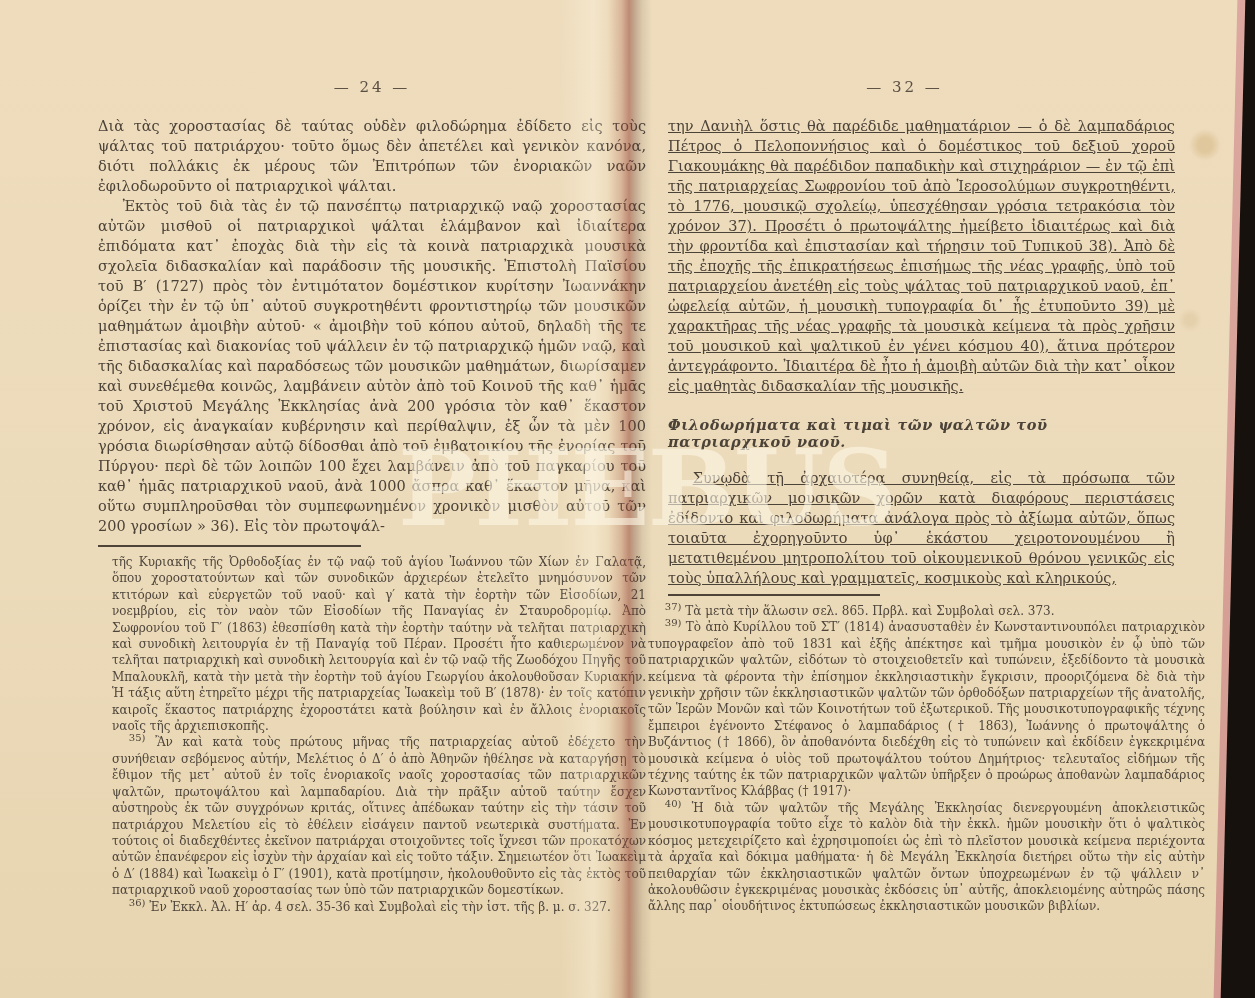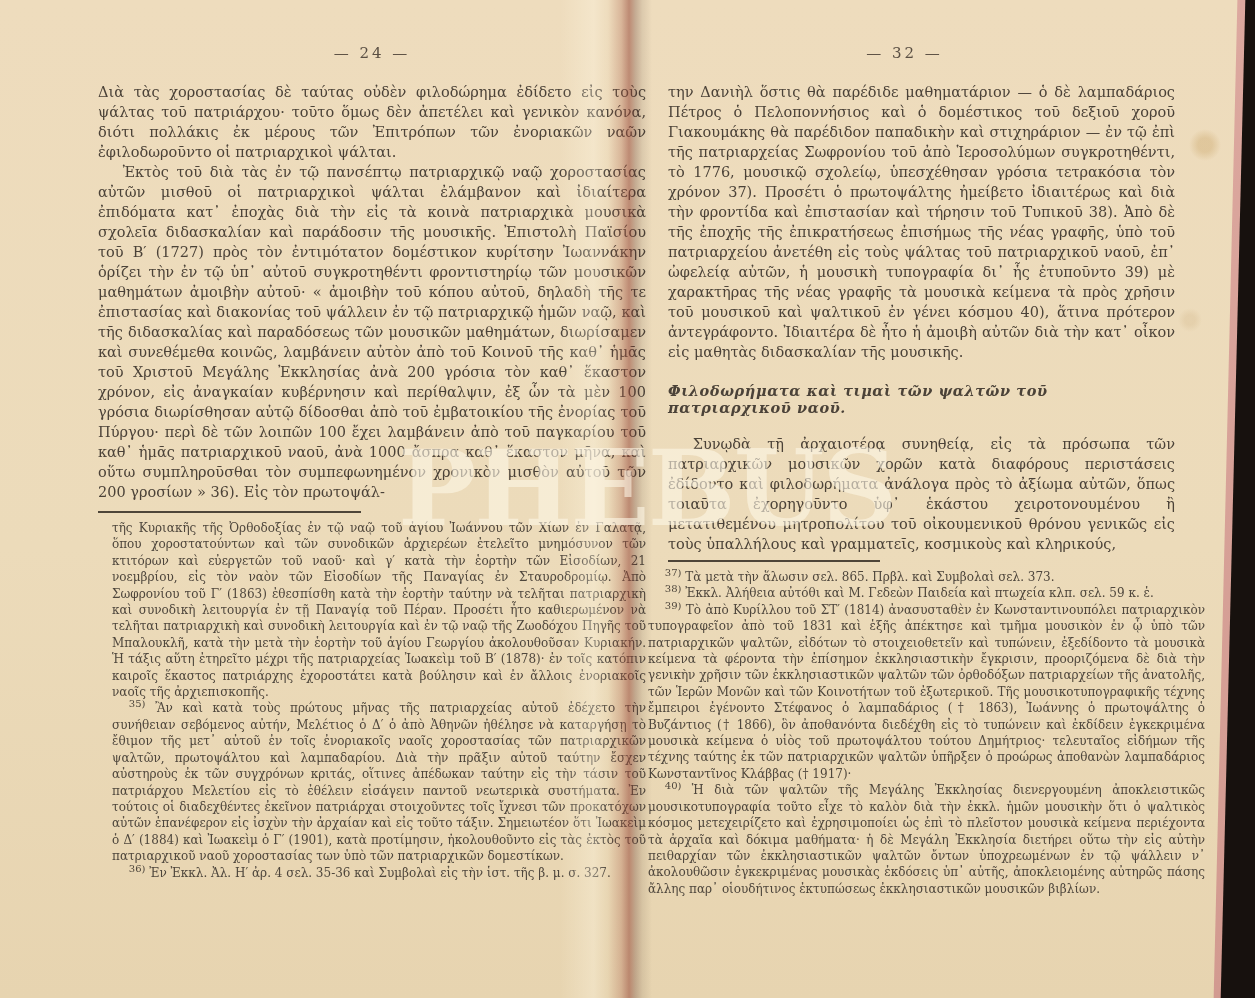--- a/index.html
+++ b/index.html
@@ -42,30 +42,30 @@
   .edge-pink{
     position:absolute;right:0;top:0;bottom:0;width:44px;
     background:linear-gradient(180deg,#dca89f,#d29a90);
     clip-path:polygon(60% 0, 84% 0, 30% 100%, 6% 100%);
   }
   .edge-black{
     position:absolute;right:0;top:0;bottom:0;width:44px;
     background:var(--edge-black);
     clip-path:polygon(78% 0, 100% 0, 100% 100%, 22% 100%);
   }
-  .page{position:absolute;top:44px;}
+  .page{position:absolute;top:78px;}
   .page.left{left:98px;width:548px;}
   .page.right{left:648px;width:557px;}
   .pagenum{
     text-align:center;font-size:15px;letter-spacing:3px;
     color:var(--ink-soft);margin-bottom:20px;font-weight:500;
   }
   .page.right .pagenum{padding-right:44px;}
   .main{font-size:14.5px;line-height:20px;text-align:justify;hyphens:none;}
-  .page.right .main{padding-left:20px;padding-right:30px;}
+  .page.right .main{padding-left:20px;padding-right:30px;text-decoration:underline;}
   .main p{margin:0;}
   p.indent{text-indent:1.7em;}
   .heading{
     margin:20px 0 18px 0;
     font-weight:700;font-style:italic;font-size:14.5px;letter-spacing:0.6px;
     padding-left:20px;padding-right:30px;
   }
   .fnrule{
     margin-top:9px;border:0;border-top:2px solid #4e4538;height:0;
   }
@@ -116,21 +116,20 @@
     <div class="main">
       <p>την Δανιὴλ ὅστις θὰ παρέδιδε μαθηματάριον — ὁ δὲ λαμπαδάριος Πέτρος ὁ Πελοποννήσιος καὶ ὁ δομέστικος τοῦ δεξιοῦ χοροῦ Γιακουμάκης θὰ παρέδιδον παπαδικὴν καὶ στιχηράριον — ἐν τῷ ἐπὶ τῆς πατριαρχείας Σωφρονίου τοῦ ἀπὸ Ἱεροσολύμων συγκροτηθέντι, τὸ 1776, μουσικῷ σχολείῳ, ὑπεσχέθησαν γρόσια τετρακόσια τὸν χρόνον 37). Προσέτι ὁ πρωτοψάλτης ἠμείβετο ἰδιαιτέρως καὶ διὰ τὴν φροντίδα καὶ ἐπιστασίαν καὶ τήρησιν τοῦ Τυπικοῦ 38). Ἀπὸ δὲ τῆς ἐποχῆς τῆς ἐπικρατήσεως ἐπισήμως τῆς νέας γραφῆς, ὑπὸ τοῦ πατριαρχείου ἀνετέθη εἰς τοὺς ψάλτας τοῦ πατριαρχικοῦ ναοῦ, ἐπ᾽ ὠφελείᾳ αὐτῶν, ἡ μουσικὴ τυπογραφία δι᾽ ἧς ἐτυποῦντο 39) μὲ χαρακτῆρας τῆς νέας γραφῆς τὰ μουσικὰ κείμενα τὰ πρὸς χρῆσιν τοῦ μουσικοῦ καὶ ψαλτικοῦ ἐν γένει κόσμου 40), ἅτινα πρότερον ἀντεγράφοντο. Ἰδιαιτέρα δὲ ἦτο ἡ ἀμοιβὴ αὐτῶν διὰ τὴν κατ᾽ οἶκον εἰς μαθητὰς διδασκαλίαν τῆς μουσικῆς.</p>
     </div>
     <div class="heading">Φιλοδωρήματα καὶ τιμαὶ τῶν ψαλτῶν τοῦ πατριαρχικοῦ ναοῦ.</div>
     <div class="main">
       <p class="indent">Συνῳδὰ τῇ ἀρχαιοτέρᾳ συνηθείᾳ, εἰς τὰ πρόσωπα τῶν πατριαρχικῶν μουσικῶν χορῶν κατὰ διαφόρους περιστάσεις ἐδίδοντο καὶ φιλοδωρήματα ἀνάλογα πρὸς τὸ ἀξίωμα αὐτῶν, ὅπως τοιαῦτα ἐχορηγοῦντο ὑφ᾽ ἑκάστου χειροτονουμένου ἢ μετατιθεμένου μητροπολίτου τοῦ οἰκουμενικοῦ θρόνου γενικῶς εἰς τοὺς ὑπαλλήλους καὶ γραμματεῖς, κοσμικοὺς καὶ κληρικούς,</p>
     </div>
     <div class="fnrule"></div>
     <div class="footnotes">
       <p class="num-indent"><sup>37)</sup> <span>Τὰ μετὰ τὴν ἅλωσιν σελ. 865. Πρβλ. καὶ Συμβολαὶ σελ. 373.</span></p>
-      <p class="num-indent"><sup>38)</sup> <span>Ἐκκλ. Ἀλήθεια αὐτόθι καὶ Μ. Γεδεὼν Παιδεία καὶ πτωχεία κλπ. σελ. 59 κ. ἑ.</span></p>
       <p class="num-indent"><sup>39)</sup> <span>Τὸ ἀπὸ Κυρίλλου τοῦ ΣΤ′ (1814) ἀνασυσταθὲν ἐν Κωνσταντινουπόλει πατριαρχικὸν τυπογραφεῖον ἀπὸ τοῦ 1831 καὶ ἑξῆς ἀπέκτησε καὶ τμῆμα μουσικὸν ἐν ᾧ ὑπὸ τῶν πατριαρχικῶν ψαλτῶν, εἰδότων τὸ στοιχειοθετεῖν καὶ τυπώνειν, ἐξεδίδοντο τὰ μουσικὰ κείμενα τὰ φέροντα τὴν ἐπίσημον ἐκκλησιαστικὴν ἔγκρισιν, προοριζόμενα δὲ διὰ τὴν γενικὴν χρῆσιν τῶν ἐκκλησιαστικῶν ψαλτῶν τῶν ὀρθοδόξων πατριαρχείων τῆς ἀνατολῆς, τῶν Ἱερῶν Μονῶν καὶ τῶν Κοινοτήτων τοῦ ἐξωτερικοῦ. Τῆς μουσικοτυπογραφικῆς τέχνης ἔμπειροι ἐγένοντο Στέφανος ὁ λαμπαδάριος († 1863), Ἰωάννης ὁ πρωτοψάλτης ὁ Βυζάντιος († 1866), ὃν ἀποθανόντα διεδέχθη εἰς τὸ τυπώνειν καὶ ἐκδίδειν ἐγκεκριμένα μουσικὰ κείμενα ὁ υἱὸς τοῦ πρωτοψάλτου τούτου Δημήτριος· τελευταῖος εἰδήμων τῆς τέχνης ταύτης ἐκ τῶν πατριαρχικῶν ψαλτῶν ὑπῆρξεν ὁ προώρως ἀποθανὼν λαμπαδάριος Κωνσταντῖνος Κλάββας († 1917)·</span></p>
       <p class="num-indent"><sup>40)</sup> <span>Ἡ διὰ τῶν ψαλτῶν τῆς Μεγάλης Ἐκκλησίας διενεργουμένη ἀποκλειστικῶς μουσικοτυπογραφία τοῦτο εἶχε τὸ καλὸν διὰ τὴν ἐκκλ. ἡμῶν μουσικὴν ὅτι ὁ ψαλτικὸς κόσμος μετεχειρίζετο καὶ ἐχρησιμοποίει ὡς ἐπὶ τὸ πλεῖστον μουσικὰ κείμενα περιέχοντα τὰ ἀρχαῖα καὶ δόκιμα μαθήματα· ἡ δὲ Μεγάλη Ἐκκλησία διετήρει οὕτω τὴν εἰς αὐτὴν πειθαρχίαν τῶν ἐκκλησιαστικῶν ψαλτῶν ὄντων ὑποχρεωμένων ἐν τῷ ψάλλειν ν᾽ ἀκολουθῶσιν ἐγκεκριμένας μουσικὰς ἐκδόσεις ὑπ᾽ αὐτῆς, ἀποκλειομένης αὐτηρῶς πάσης ἄλλης παρ᾽ οἱουδήτινος ἐκτυπώσεως ἐκκλησιαστικῶν μουσικῶν βιβλίων.</span></p>
     </div>
   </div>
 
   <div class="curl"></div>
   <div class="gutter"></div>
   <div class="edge-pink"></div>
   <div class="edge-black"></div>
   <div class="watermark">PHEBUS</div>

